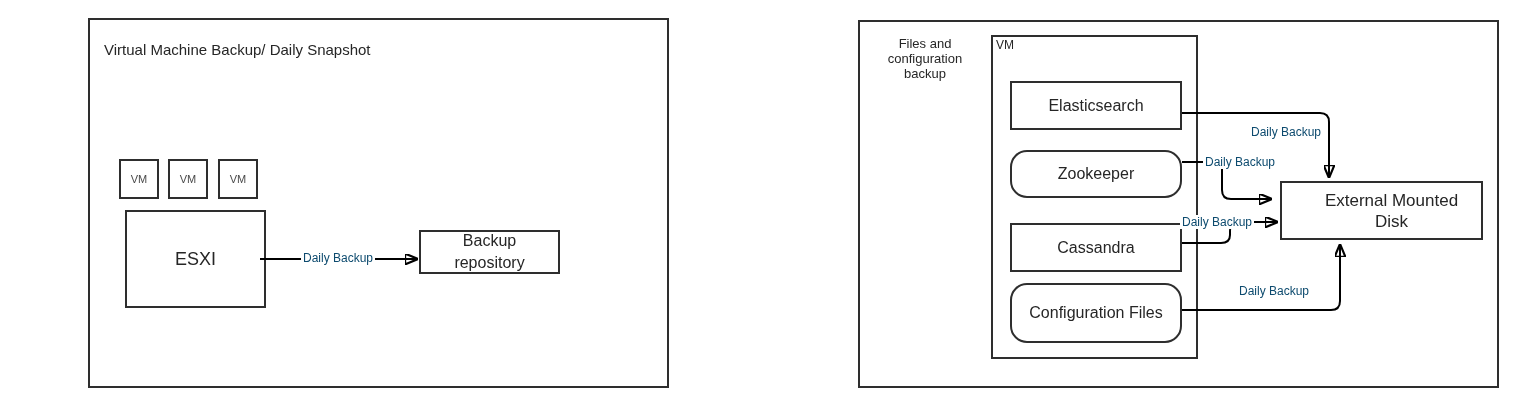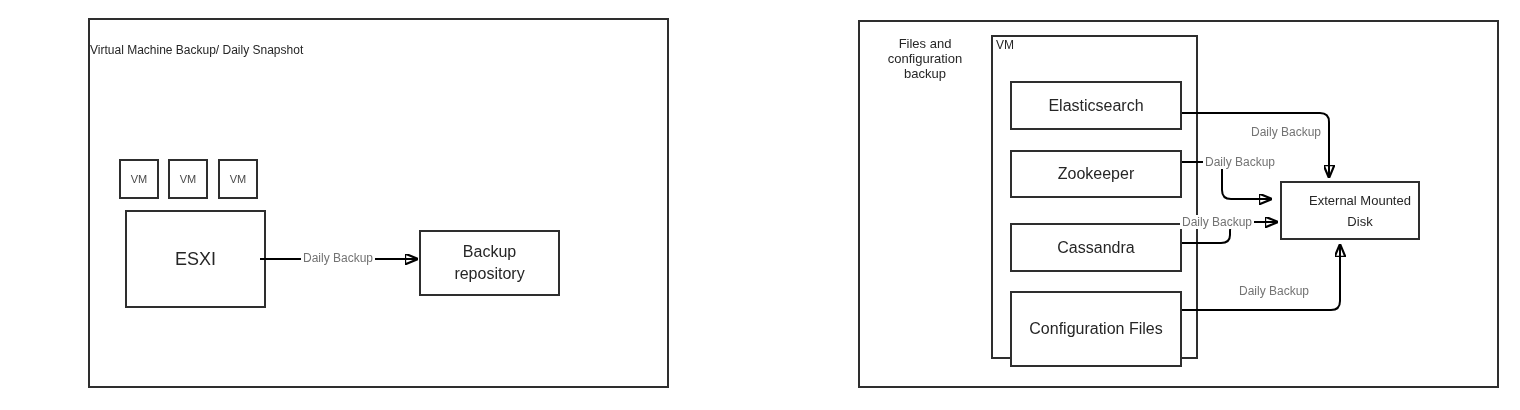--- a/index.html
+++ b/index.html
@@ -8,44 +8,44 @@
     font-family:"Liberation Sans", sans-serif;color:#262626;overflow:hidden;
   }
   .frame{position:absolute;border:2px solid #2e2e2e;background:#ffffff;box-sizing:border-box;}
   .shape{
     position:absolute;border:2px solid #2e2e2e;background:#ffffff;box-sizing:border-box;
     display:flex;align-items:center;justify-content:center;text-align:center;
   }
   .shape .lbl{display:block;}
   
   #frame-left{left:88px;top:18px;width:581px;height:370px;}
-  #left-title{position:absolute;left:90px;top:42px;font-size:12px;line-height:16px;white-space:nowrap;text-align:right;}
+  #left-title{position:absolute;left:104px;top:42px;font-size:15px;line-height:16px;white-space:nowrap;text-align:right;}
   .vmbox{top:159px;width:40px;height:40px;font-size:11px;color:#4a4a4a;}
   #vm-1{left:119px;} #vm-2{left:168px;} #vm-3{left:218px;}
   #esxi{left:125px;top:210px;width:141px;height:98px;font-size:18px;}
-  #backup-repo{left:419px;top:230px;width:141px;height:66px;font-size:16px;line-height:22px;}
+  #backup-repo{left:419px;top:230px;width:141px;height:44px;font-size:16px;line-height:22px;}
   #backup-repo .lbl{width:96px;}
   
   #frame-right{left:858px;top:20px;width:641px;height:368px;}
   #group-label{position:absolute;left:877px;top:36px;width:96px;text-align:center;font-size:13px;line-height:15px;}
   #vm-frame{left:991px;top:35px;width:207px;height:324px;}
   #vm-frame-label{position:absolute;left:3px;top:1px;font-size:12px;}
   .service{left:1010px;width:172px;font-size:16px;text-align:right;}
   #svc-elasticsearch{top:81px;height:49px;}
-  #svc-zookeeper{top:150px;height:48px;}
+  #svc-zookeeper{top:150px;height:48px;border-radius:17px;}
   #svc-cassandra{top:223px;height:49px;}
-  #svc-config{top:291px;height:76px;}
-  #external-disk{left:1280px;top:181px;width:140px;height:59px;font-size:13px;line-height:21px;padding-left:20px;}
+  #svc-config{top:283px;height:60px;border-radius:17px;}
+  #external-disk{left:1280px;top:181px;width:203px;height:59px;font-size:17px;line-height:21px;padding-left:20px;}
   #external-disk .lbl{width:150px;}
   
   #wires{position:absolute;left:0;top:0;width:1520px;height:410px;pointer-events:none;}
   #wires path{stroke:#000;stroke-width:2;fill:none;}
   .edge-label{
     position:absolute;font-size:12px;line-height:14px;background:#ffffff;
-    padding:0 2px;white-space:nowrap;color:#737373;
+    padding:0 2px;white-space:nowrap;color:#0c4a6e;
   }
   #edge-lbl-esxi{left:338px;top:258px;transform:translate(-50%,-50%);}
   #edge-lbl-elastic{left:1249px;top:132px;transform:translateY(-50%);}
   #edge-lbl-zookeeper{left:1203px;top:162px;transform:translateY(-50%);}
   #edge-lbl-cassandra{left:1180px;top:222px;transform:translateY(-50%);}
   #edge-lbl-config{left:1237px;top:291px;transform:translateY(-50%);}
 </style>
 </head>
 <body>
 

